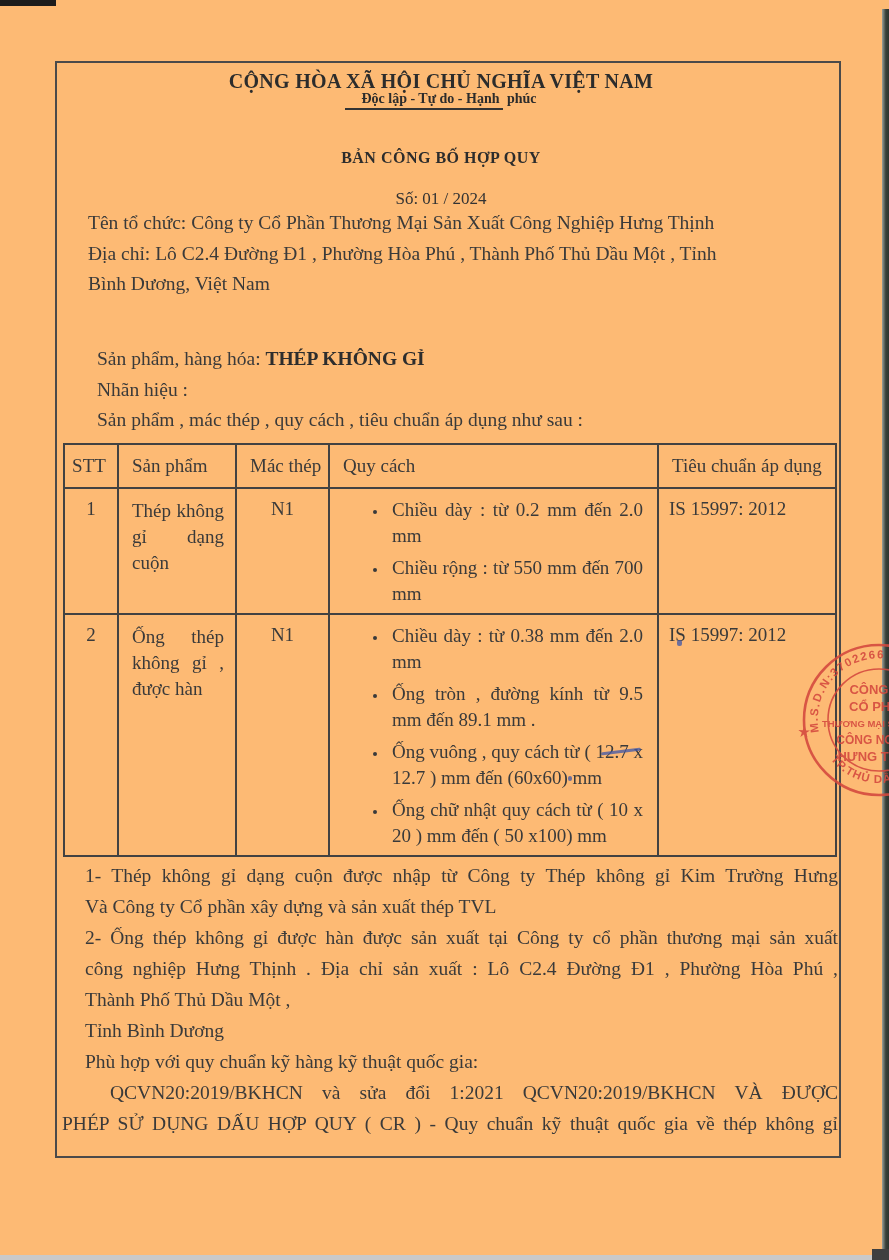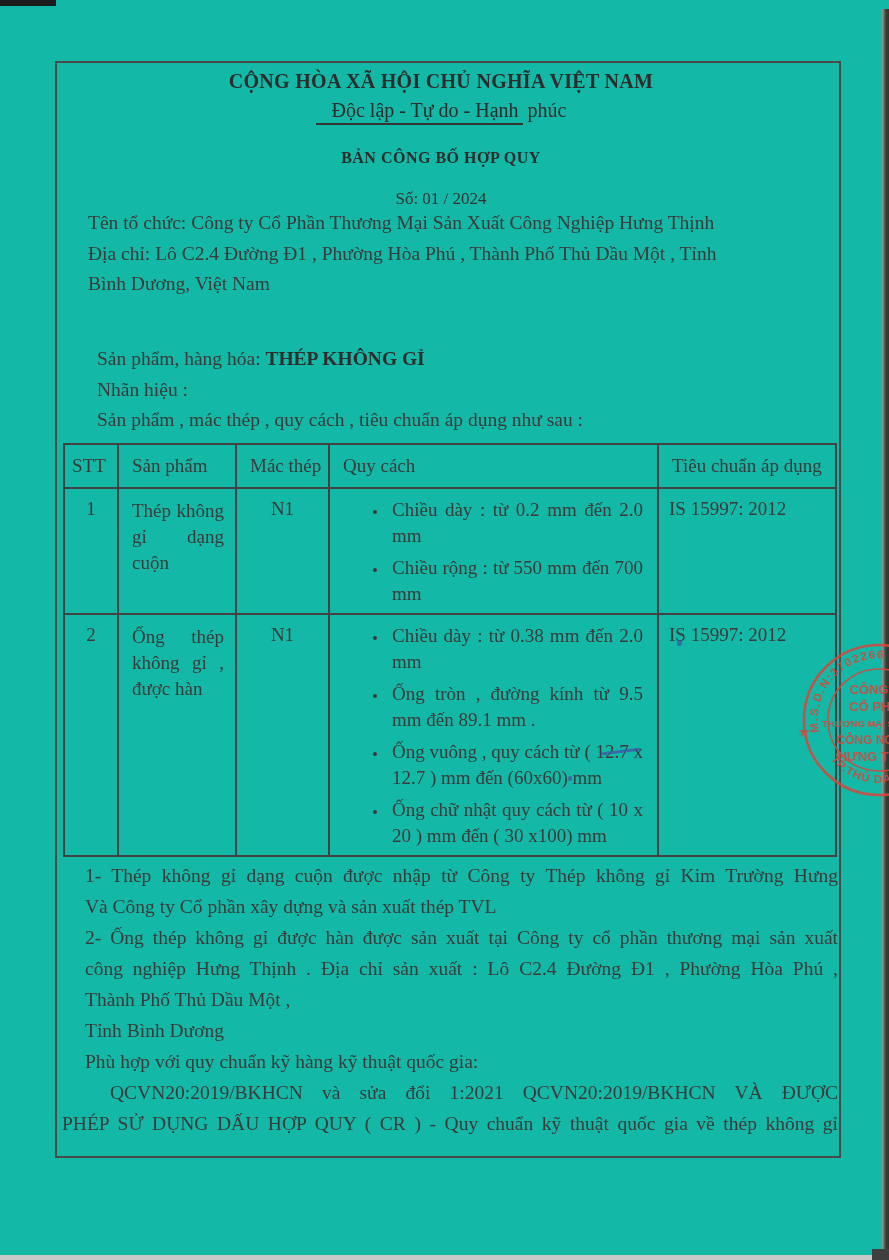--- a/index.html
+++ b/index.html
@@ -7,37 +7,37 @@
     width: 889px; height: 1260px;
     background: #fdfdfb;
     font-family: "Liberation Serif", serif;
     color: #3a3a3a;
     overflow: hidden;
   }
   .page {
     position: relative;
     width: 889px; height: 1260px;
     overflow: hidden;
-    background: #14b8a6;
+    background: #fdba74;
   }
   
   .top-left-mark { position:absolute; left:0; top:0; width:56px; height:6px; background:#1c1c1c; }
   .right-band { position:absolute; right:0; top:9px; width:7px; height:1251px;
                 background:linear-gradient(to right,#9aa09a,#394039 55%,#2e342e); }
   .bottom-band { position:absolute; left:0; bottom:0; width:889px; height:5px; background:#c9c9c9; }
   .bottom-right-sq { position:absolute; right:0; bottom:0; width:17px; height:11px; background:#3f3f3f; }
 
   
   .frame { position:absolute; left:55px; top:61px; width:786px; height:1097px;
            border:2px solid #4a4a4a; box-sizing:border-box; }
 
   
   .hdr { position:absolute; left:55px; width:772px; text-align:center; color:#2c2c2c; }
   .country { top:70px; font-size:20px; font-weight:bold; letter-spacing:.3px; }
-  .motto   { top:99px; font-size:20px; font-weight:normal; }
+  .motto   { top:91px; font-size:14px; font-weight:bold; }
   .motto-u { border-bottom:2px solid #333; padding:0 4px 2px 16px; }
   .title   { top:149px; font-size:16px; font-weight:bold; letter-spacing:.5px; }
   .number  { top:189px; font-size:17px; color:#333; }
 
   .block { position:absolute; font-size:19.5px; }
   .line { line-height:30.5px; }
   .org { left:88px; top:208px; width:732px; }
   .org .phone { margin-top:2px; }
   .product { left:97px; top:344px; width:720px; }
   .bold { font-weight:bold; color:#2d2d2d; }
@@ -137,21 +137,21 @@
     </tr>
     <tr class="r2">
       <td class="c-stt">2</td>
       <td class="c-prod">Ống thép không gỉ , được hàn</td>
       <td class="c-grade">N1</td>
       <td class="c-spec">
         <ul>
           <li>Chiều dày : từ 0.38 mm đến 2.0 mm</li>
           <li>Ống tròn , đường kính từ 9.5 mm đến 89.1 mm .</li>
           <li>Ống vuông , quy cách từ ( 12.7 x 12.7 ) mm đến (60x60) mm</li>
-          <li>Ống chữ nhật quy cách từ ( 10 x 20 ) mm đến ( 30 x100) mm</li>
+          <li>Ống chữ nhật quy cách từ ( 10 x 20 ) mm đến ( 50 x100) mm</li>
         </ul>
       </td>
       <td class="c-std">IS 15997: 2012</td>
     </tr>
   </tbody>
     </table>
 
   <div class="block notes">
     <div class="line just">1-  Thép không gỉ dạng cuộn được nhập từ Công ty Thép không gỉ Kim Trường Hưng</div>
     <div class="line">Và Công ty Cổ phần xây dựng và sản xuất thép TVL</div>

